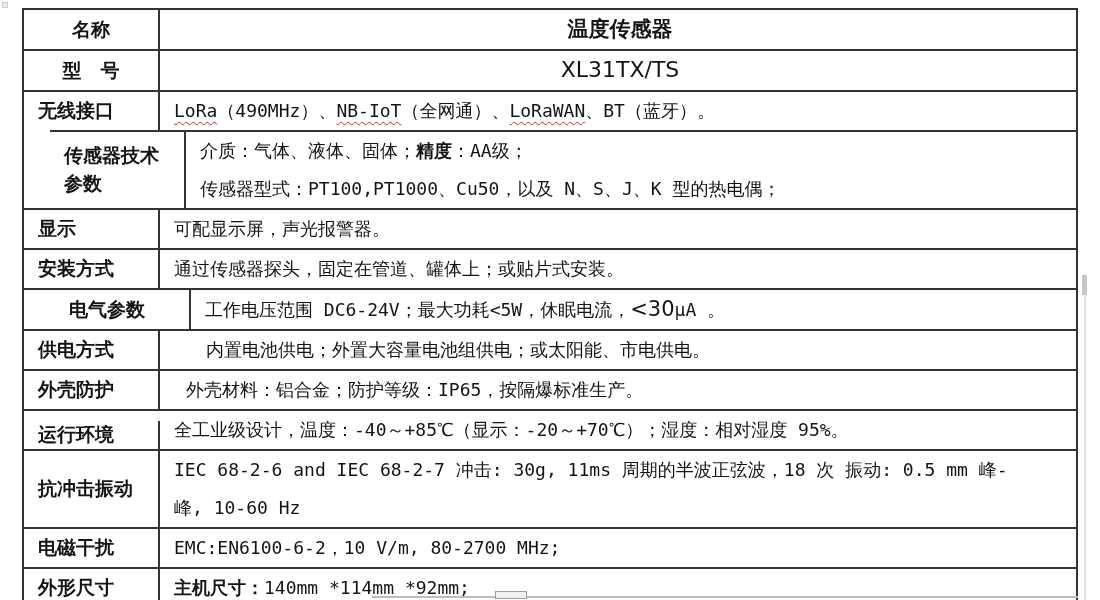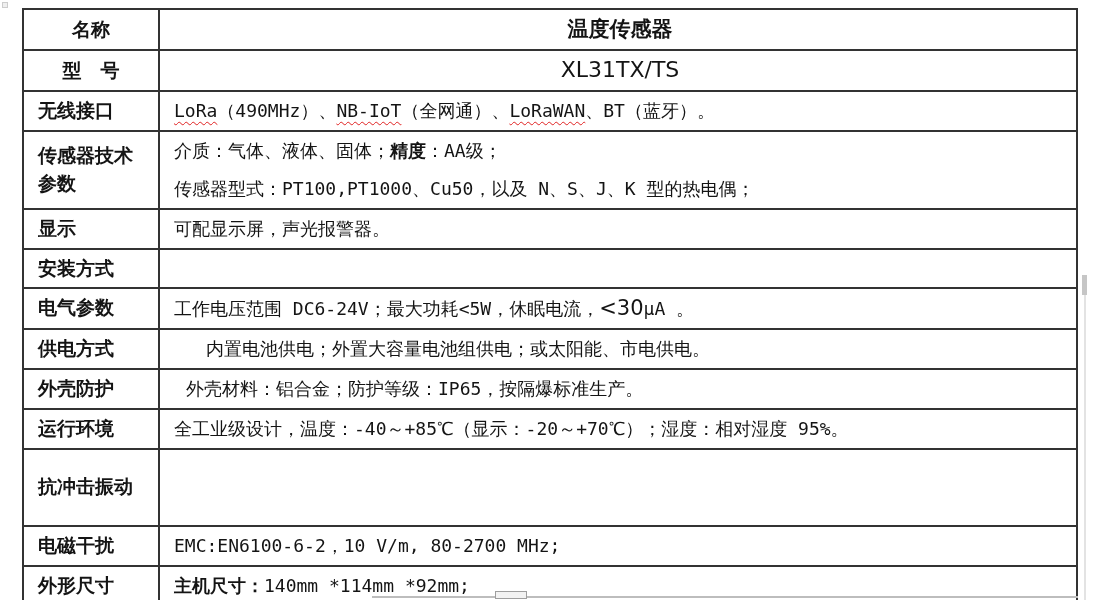--- a/index.html
+++ b/index.html
@@ -70,63 +70,70 @@
       <div class="cell-value">
         <div class="line center"><span class="seg-model">XL31TX/TS</span></div>
       </div>
     </div>
     <div class="row" style="min-height: 38.6px;">
       <div class="cell-label">无线接口</div>
       <div class="cell-value">
         <div class="line"><span class="seg-squiggle">LoRa</span><span>（490MHz）、</span><span class="seg-squiggle">NB-IoT</span><span>（全网通）、</span><span class="seg-squiggle">LoRaWAN</span><span>、BT（蓝牙）。</span></div>
       </div>
     </div>
-    <div class="row" style="min-height: 77.2px;">
+    <div class="row" style="min-height: 77.2px; margin-left: 26px;">
       <div class="cell-label">传感器技术
 参数</div>
       <div class="cell-value">
         <div class="line"><span>介质：气体、液体、固体；</span><span class="seg-bold">精度</span><span>：AA级；</span></div>
         <div class="line"><span>传感器型式：PT100,PT1000、Cu50，以及 N、S、J、K 型的热电偶；</span></div>
       </div>
     </div>
     <div class="row" style="min-height: 38.6px; justify-content: center;">
       <div class="cell-label">显示</div>
       <div class="cell-value">
         <div class="line"><span>可配显示屏，声光报警器。</span></div>
       </div>
     </div>
     <div class="row" style="min-height: 38.6px;">
       <div class="cell-label">安装方式</div>
+      <div class="cell-value">
+        <div class="line"><span>通过传感器探头，固定在管道、罐体上；或贴片式安装。</span></div>
+      </div>
     </div>
-    <div class="row" style="min-height: 38.6px;">
+    <div class="row" style="min-height: 38.6px; padding-left: 31px;">
       <div class="cell-label">电气参数</div>
       <div class="cell-value">
         <div class="line"><span>工作电压范围 DC6-24V；最大功耗&lt;5W，休眠电流，</span><span class="seg-sans-large">&lt;30</span><span>μA 。</span></div>
       </div>
     </div>
     <div class="row" style="min-height: 38.6px; gap: 32px;">
       <div class="cell-label">供电方式</div>
       <div class="cell-value">
         <div class="line"><span>内置电池供电；外置大容量电池组供电；或太阳能、市电供电。</span></div>
       </div>
     </div>
     <div class="row" style="min-height: 38.6px; gap: 12px;">
       <div class="cell-label">外壳防护</div>
       <div class="cell-value">
         <div class="line"><span>外壳材料：铝合金；防护等级：IP65，按隔爆标准生产。</span></div>
       </div>
     </div>
-    <div class="row" style="min-height: 38.6px;">
+    <div class="row" style="min-height: 38.6px; align-items: flex-end;">
       <div class="cell-label">运行环境</div>
       <div class="cell-value">
         <div class="line"><span>全工业级设计，温度：-40～+85℃（显示：-20～+70℃）；湿度：相对湿度 95%。</span></div>
       </div>
     </div>
     <div class="row" style="min-height: 77.2px;">
       <div class="cell-label">抗冲击振动</div>
+      <div class="cell-value">
+        <div class="line"><span>IEC 68-2-6 and IEC 68-2-7 冲击: 30g, 11ms 周期的半波正弦波，18 次 振动: 0.5 mm 峰-</span></div>
+        <div class="line"><span>峰, 10-60 Hz</span></div>
+      </div>
     </div>
     <div class="row" style="min-height: 38.6px;">
       <div class="cell-label">电磁干扰</div>
       <div class="cell-value">
         <div class="line"><span>EMC:EN6100-6-2，10 V/m, 80-2700 MHz;</span></div>
       </div>
     </div>
     <div class="row" style="min-height: 38.6px;">
       <div class="cell-label">外形尺寸</div>
       <div class="cell-value">

